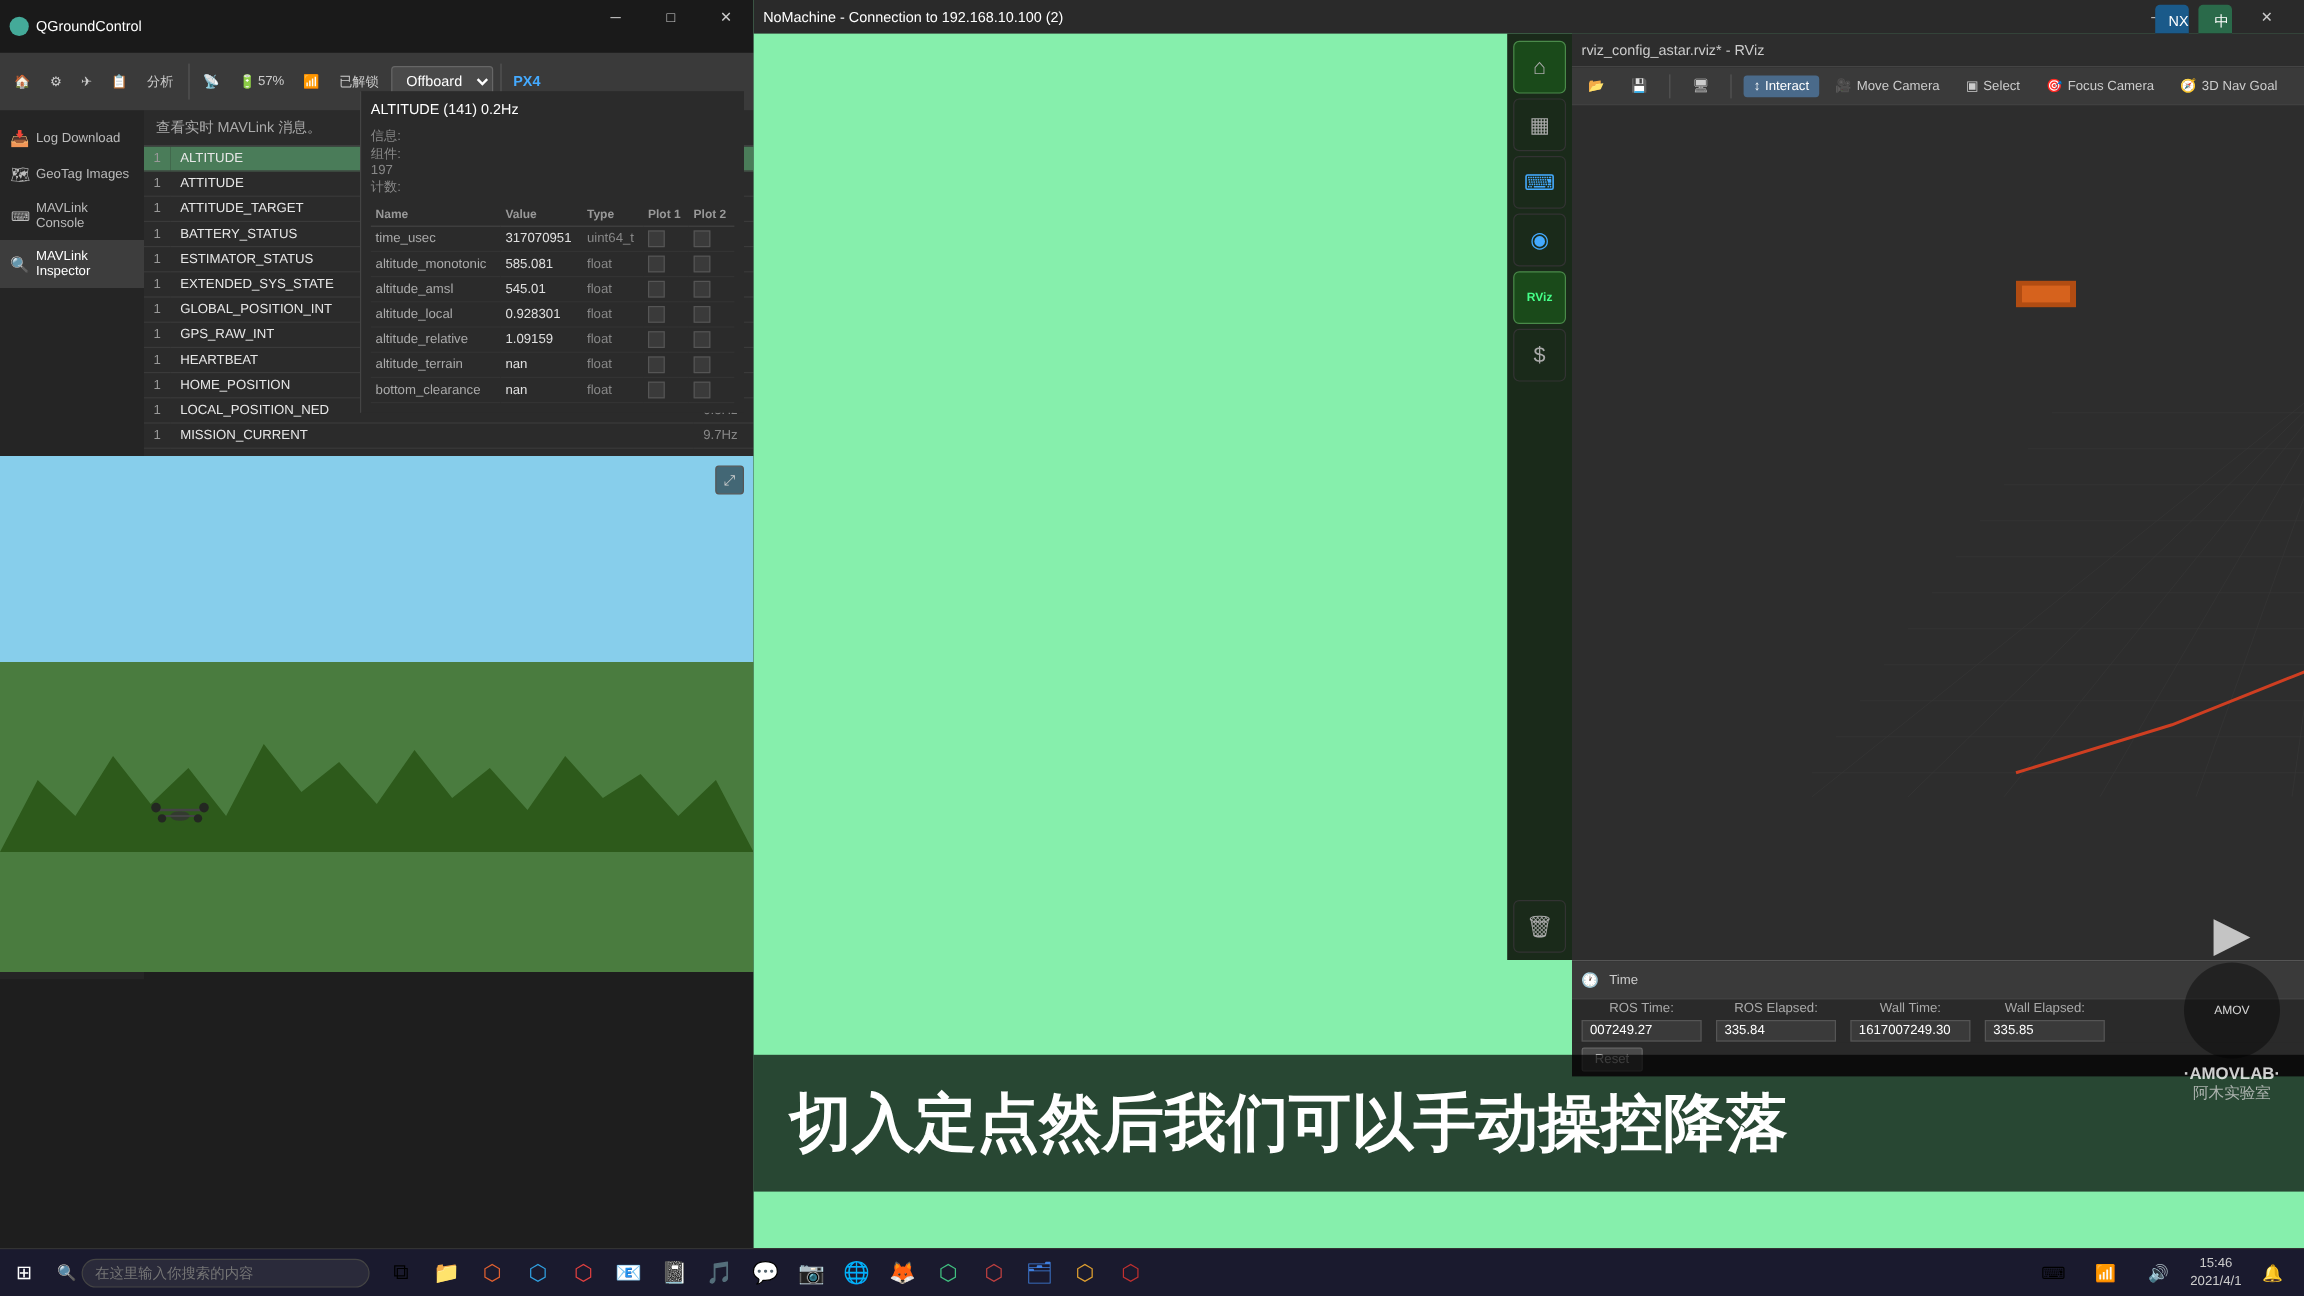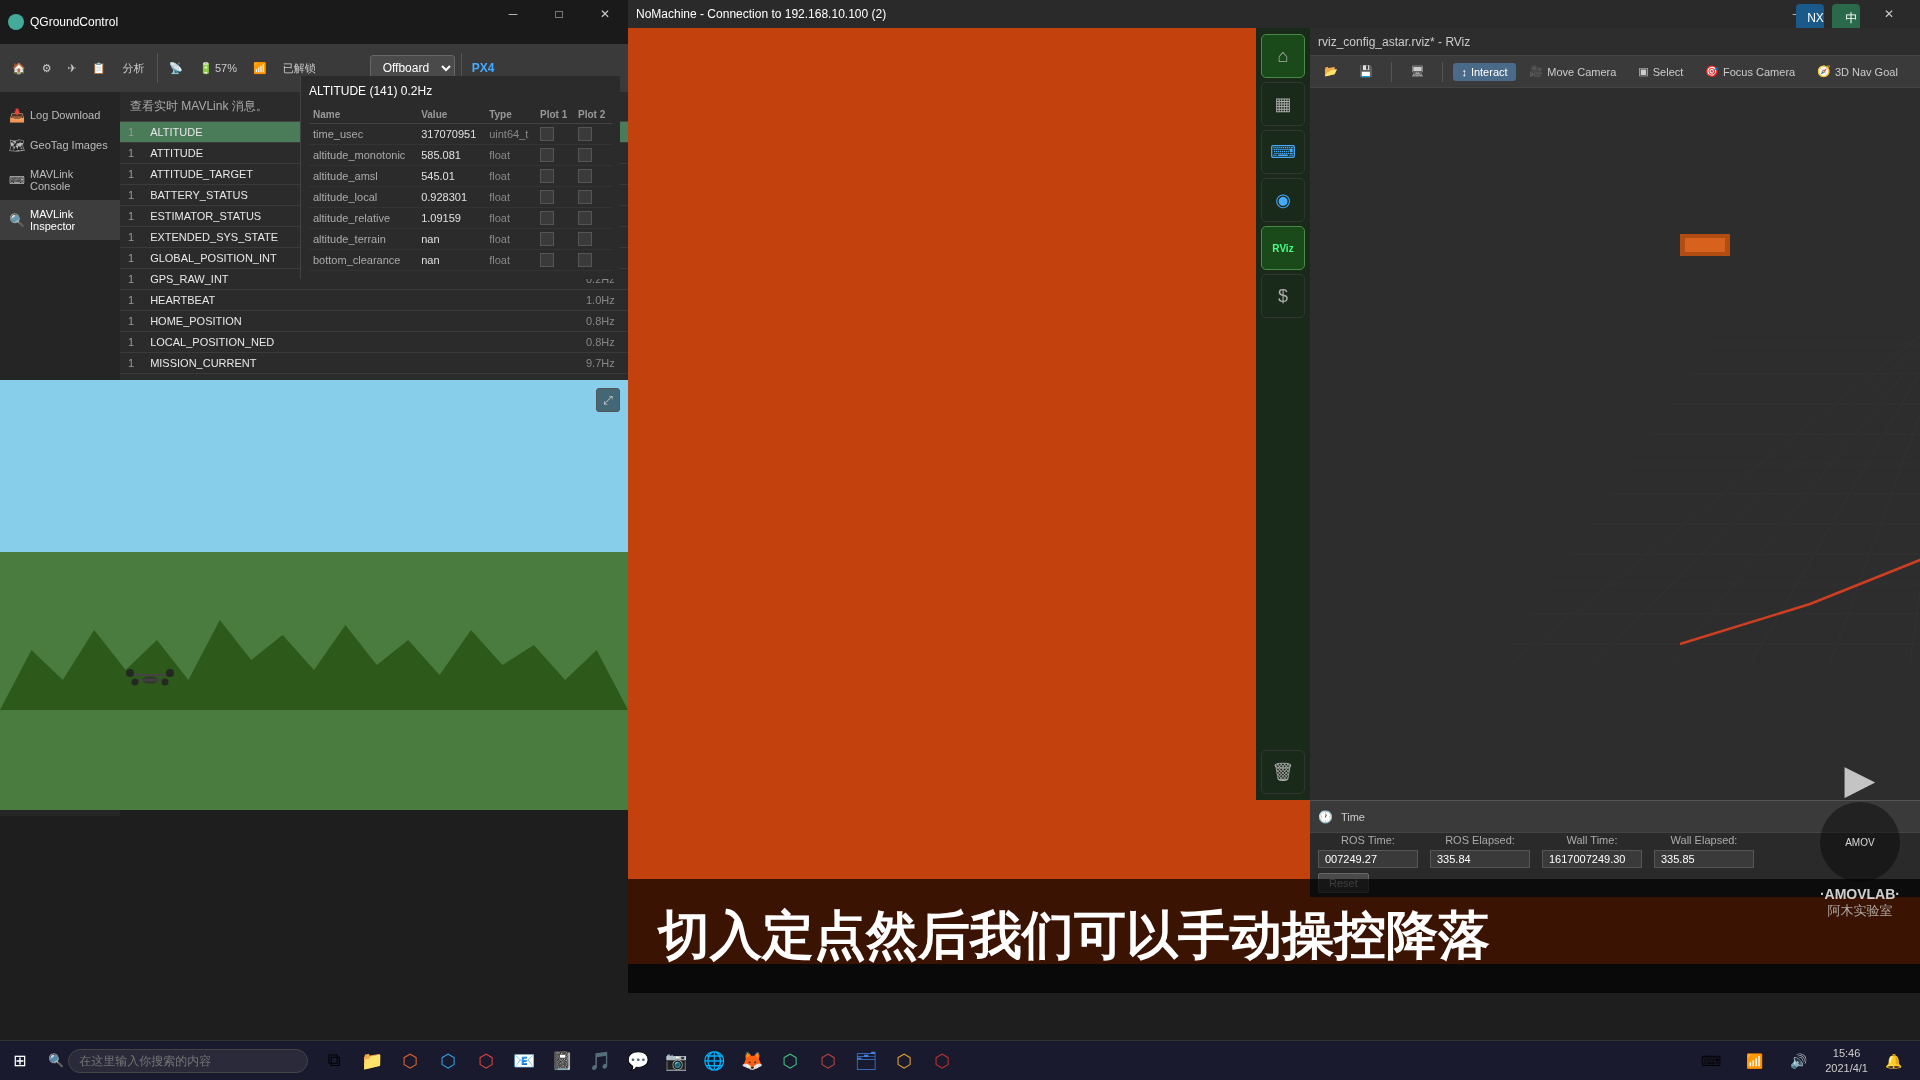--- a/index.html
+++ b/index.html
@@ -57,21 +57,20 @@
     .toolbar-separator { width: 1px; height: 30px; background: #555; margin: 0 2px; }
 
     .toolbar-dropdown {
       background: #4a4a4a;
       border: 1px solid #666;
       color: #fff;
       padding: 4px 8px;
       border-radius: 3px;
       font-size: 12px;
       cursor: pointer;
-      margin-left: 44px;
     }
 
     #qgc-content {
       display: flex;
       height: calc(100% - 76px);
     }
 
     #qgc-sidebar {
       width: 120px;
       background: #252525;
@@ -220,22 +219,22 @@
       width: 100%;
       height: 100px;
       background: #2d5a1b;
       clip-path: polygon(0% 100%, 5% 40%, 10% 70%, 15% 20%, 20% 60%, 25% 30%, 30% 70%, 35% 10%, 40% 50%, 45% 25%, 50% 60%, 55% 15%, 60% 55%, 65% 30%, 70% 65%, 75% 20%, 80% 55%, 85% 35%, 90% 70%, 95% 40%, 100% 100%);
     }
 
     
     #nomachine-panel {
       position: absolute;
       left: 628px; top: 0;
-      width: 1292px; height: 964px;
-      background: #c2410c;
+      width: 1292px; height: 1080px;
+      background: #86efac;
     }
 
     #nomachine-titlebar {
       background: #2a2a2a;
       height: 28px;
       display: flex;
       align-items: center;
       padding: 0 8px;
       color: #fff;
       font-size: 12px;
@@ -675,20 +674,26 @@
             </tbody>
         </table>
       </div>
     </div>
   </div>
 </div>
 
 <div id="detail-panel">
   <div class="detail-header">
     <span>ALTITUDE (141) 0.2Hz</span>
+  </div>
+  <div class="detail-meta">
+    <span>信息:</span>
+    <span>组件:</span>
+    <span>197</span>
+    <span>计数:</span>
   </div>
   <table class="detail-table">
     <thead>
       <tr>
         <th>Name</th>
         <th>Value</th>
         <th>Type</th>
         <th>Plot 1</th>
         <th>Plot 2</th>
       </tr>

